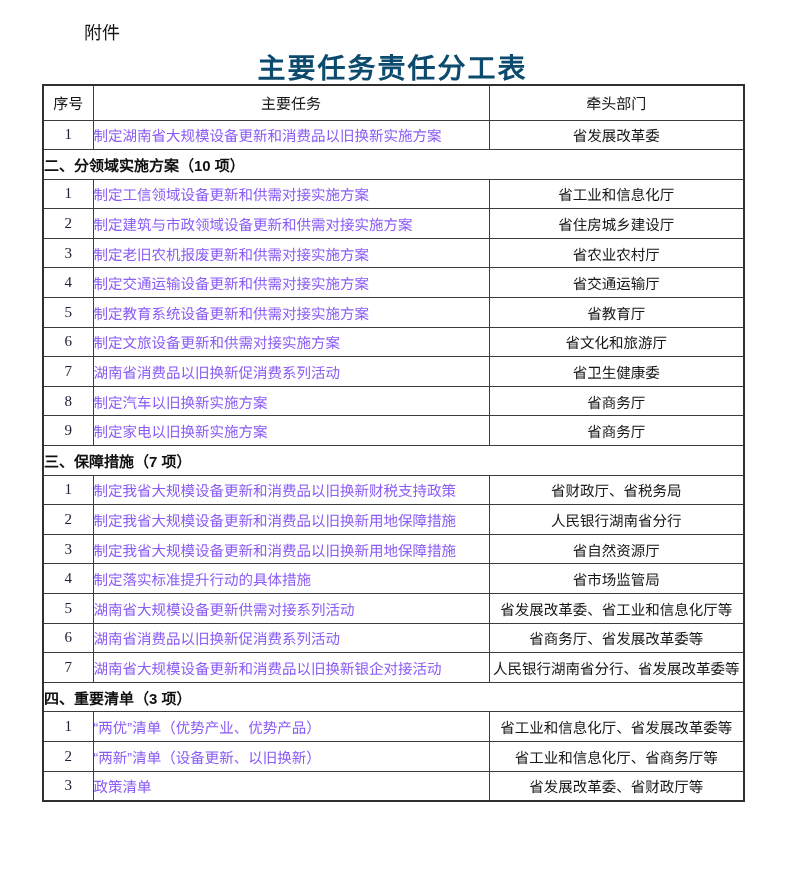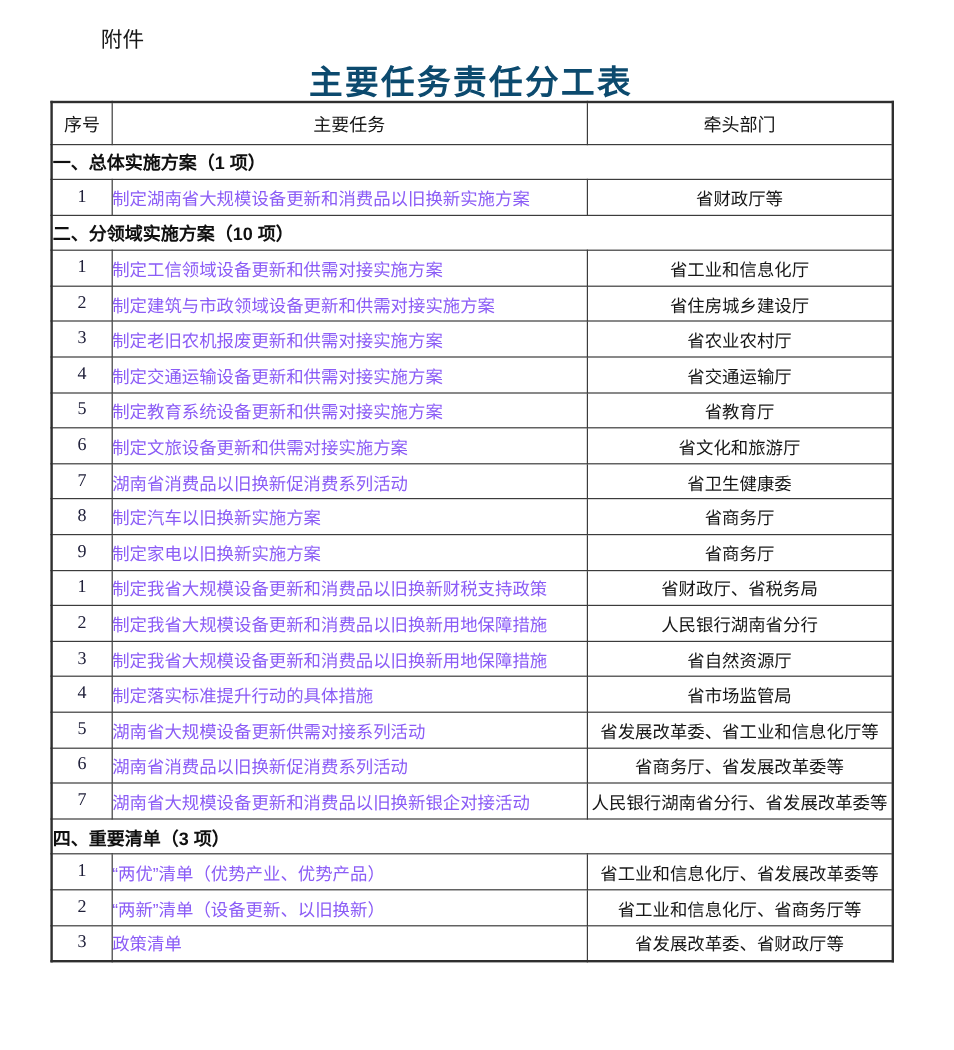--- a/index.html
+++ b/index.html
@@ -102,27 +102,24 @@
       <col style="width:255px">
     </colgroup>
     <thead>
       <tr>
         <th>序号</th>
         <th>主要任务</th>
         <th>牵头部门</th>
       </tr>
     </thead>
     <tbody>
-        <tr class="section-row">
-          <td colspan="3">一、总体实施方案（1 项）</td>
-        </tr>
         <tr>
           <td class="no-cell">1</td>
           <td class="task-cell">制定湖南省大规模设备更新和消费品以旧换新实施方案</td>
-          <td class="dept-cell">省财政厅等</td>
+          <td class="dept-cell">省发展改革委</td>
         </tr>
         <tr class="section-row">
           <td colspan="3">二、分领域实施方案（10 项）</td>
         </tr>
         <tr>
           <td class="no-cell">1</td>
           <td class="task-cell">制定工信领域设备更新和供需对接实施方案</td>
           <td class="dept-cell">省工业和信息化厅</td>
         </tr>
         <tr>
@@ -158,20 +155,23 @@
         <tr>
           <td class="no-cell">8</td>
           <td class="task-cell">制定汽车以旧换新实施方案</td>
           <td class="dept-cell">省商务厅</td>
         </tr>
         <tr>
           <td class="no-cell">9</td>
           <td class="task-cell">制定家电以旧换新实施方案</td>
           <td class="dept-cell">省商务厅</td>
         </tr>
+        <tr class="section-row">
+          <td colspan="3">三、保障措施（7 项）</td>
+        </tr>
         <tr>
           <td class="no-cell">1</td>
           <td class="task-cell">制定我省大规模设备更新和消费品以旧换新财税支持政策</td>
           <td class="dept-cell">省财政厅、省税务局</td>
         </tr>
         <tr>
           <td class="no-cell">2</td>
           <td class="task-cell">制定我省大规模设备更新和消费品以旧换新用地保障措施</td>
           <td class="dept-cell">人民银行湖南省分行</td>
         </tr>

